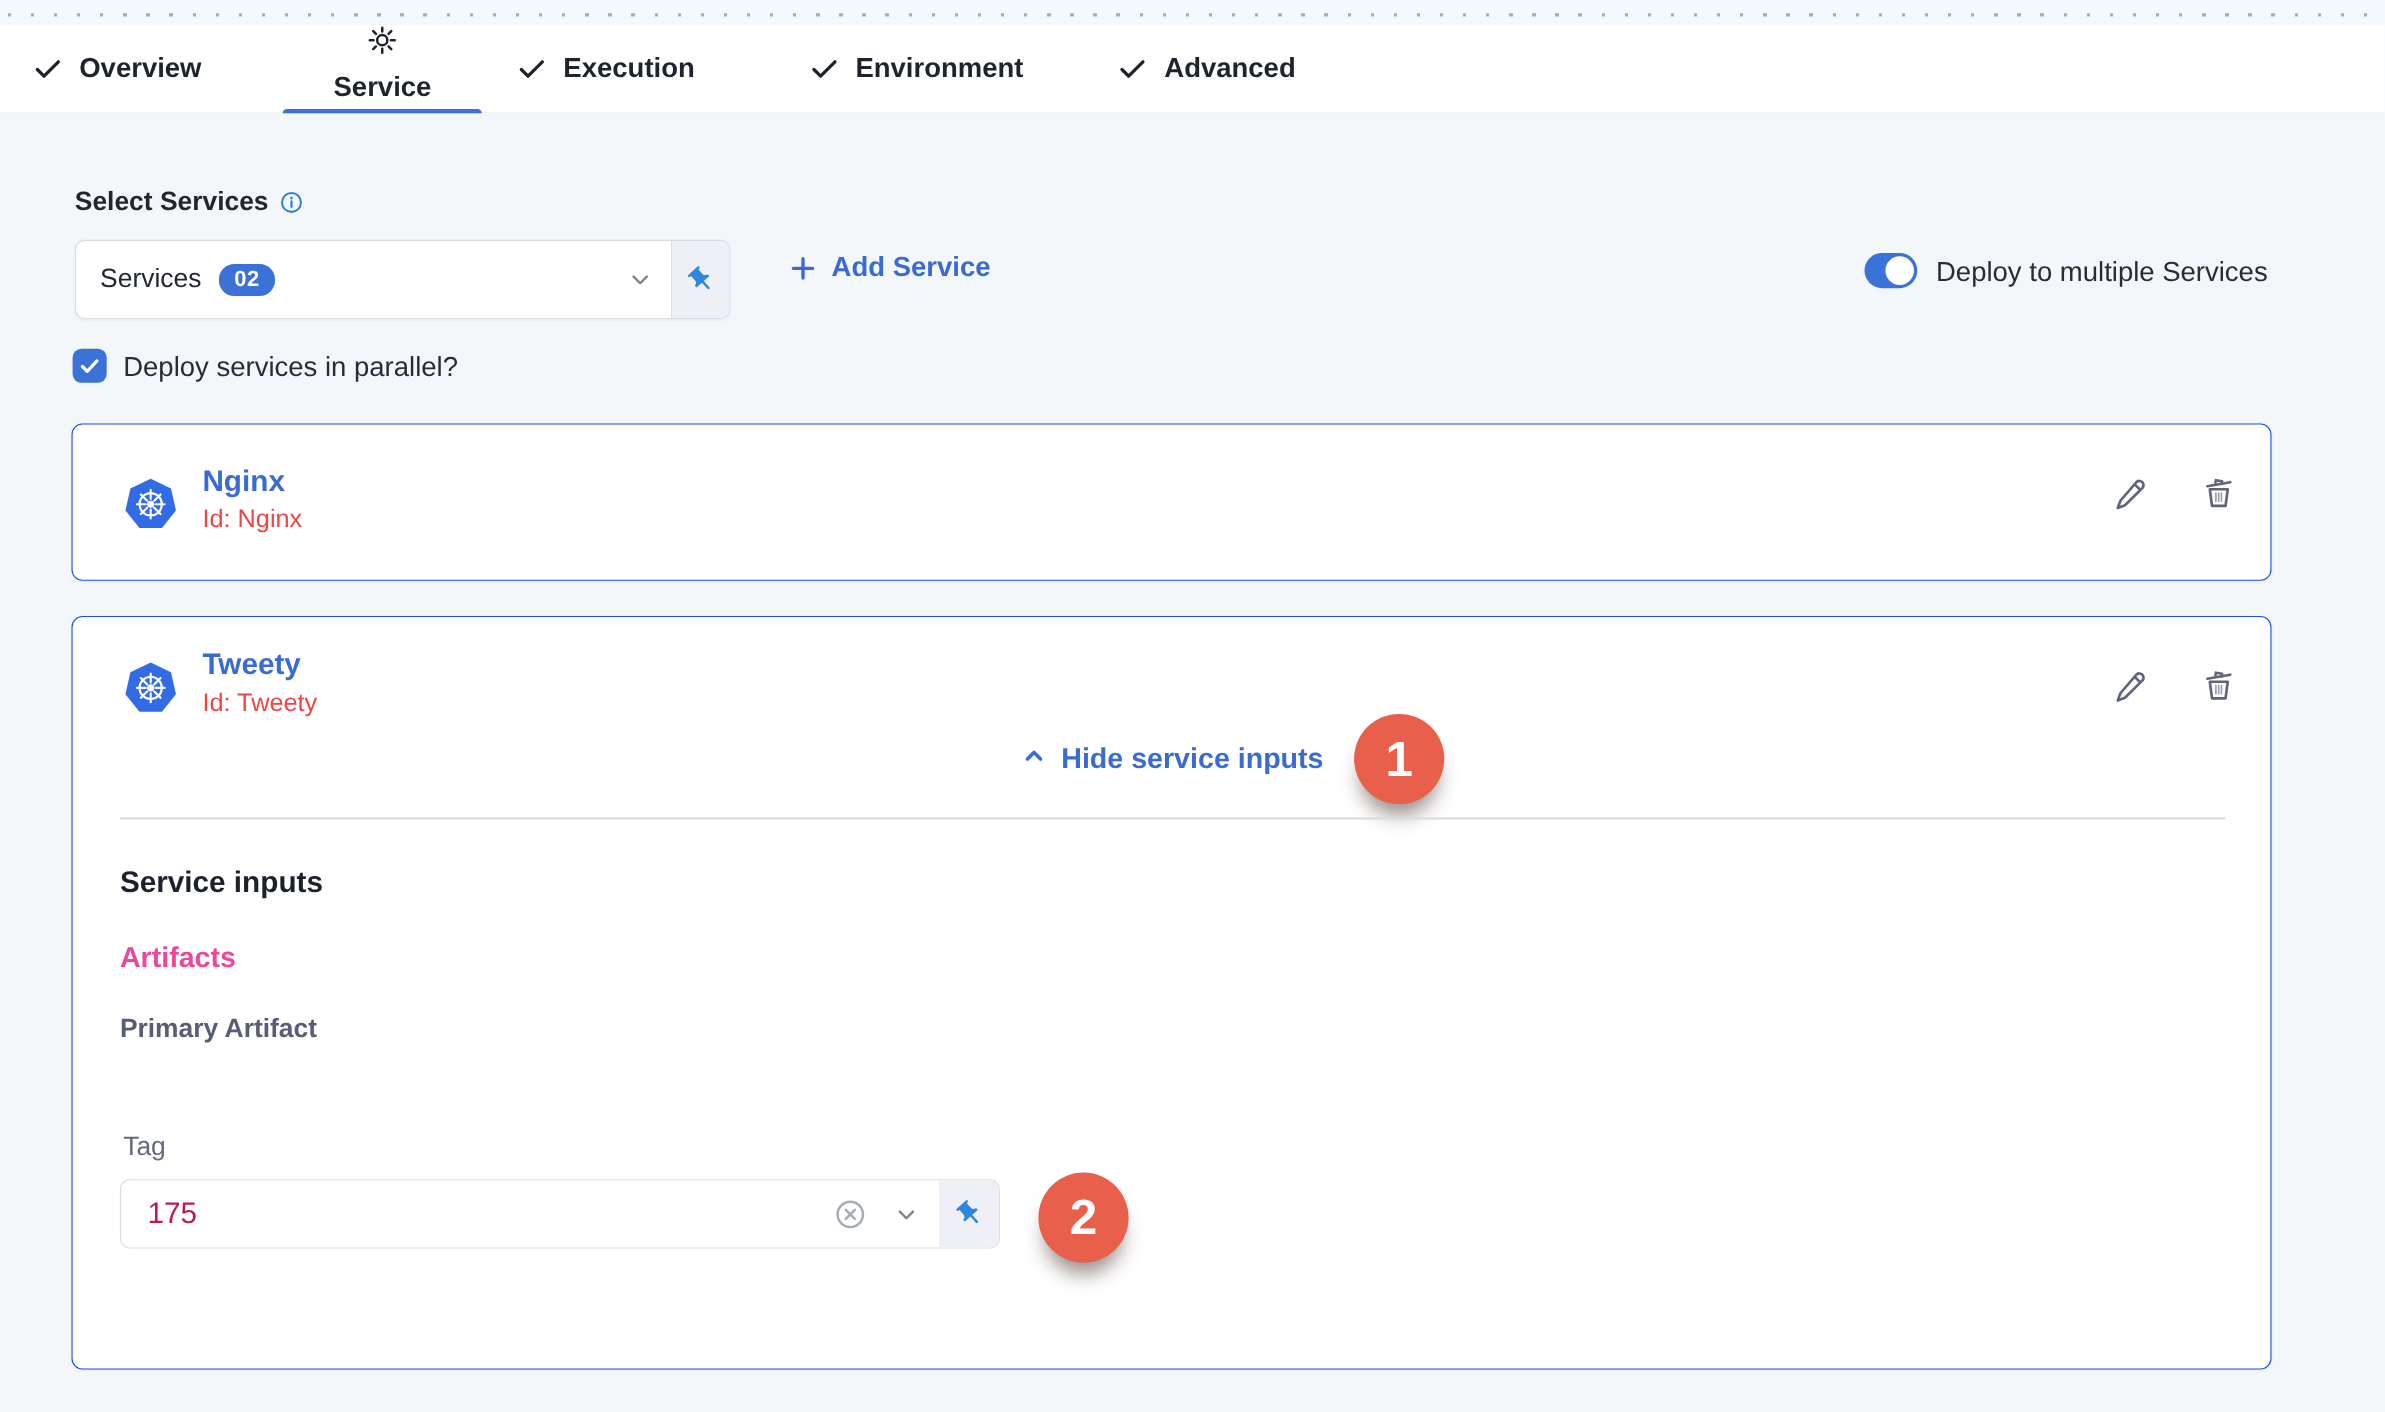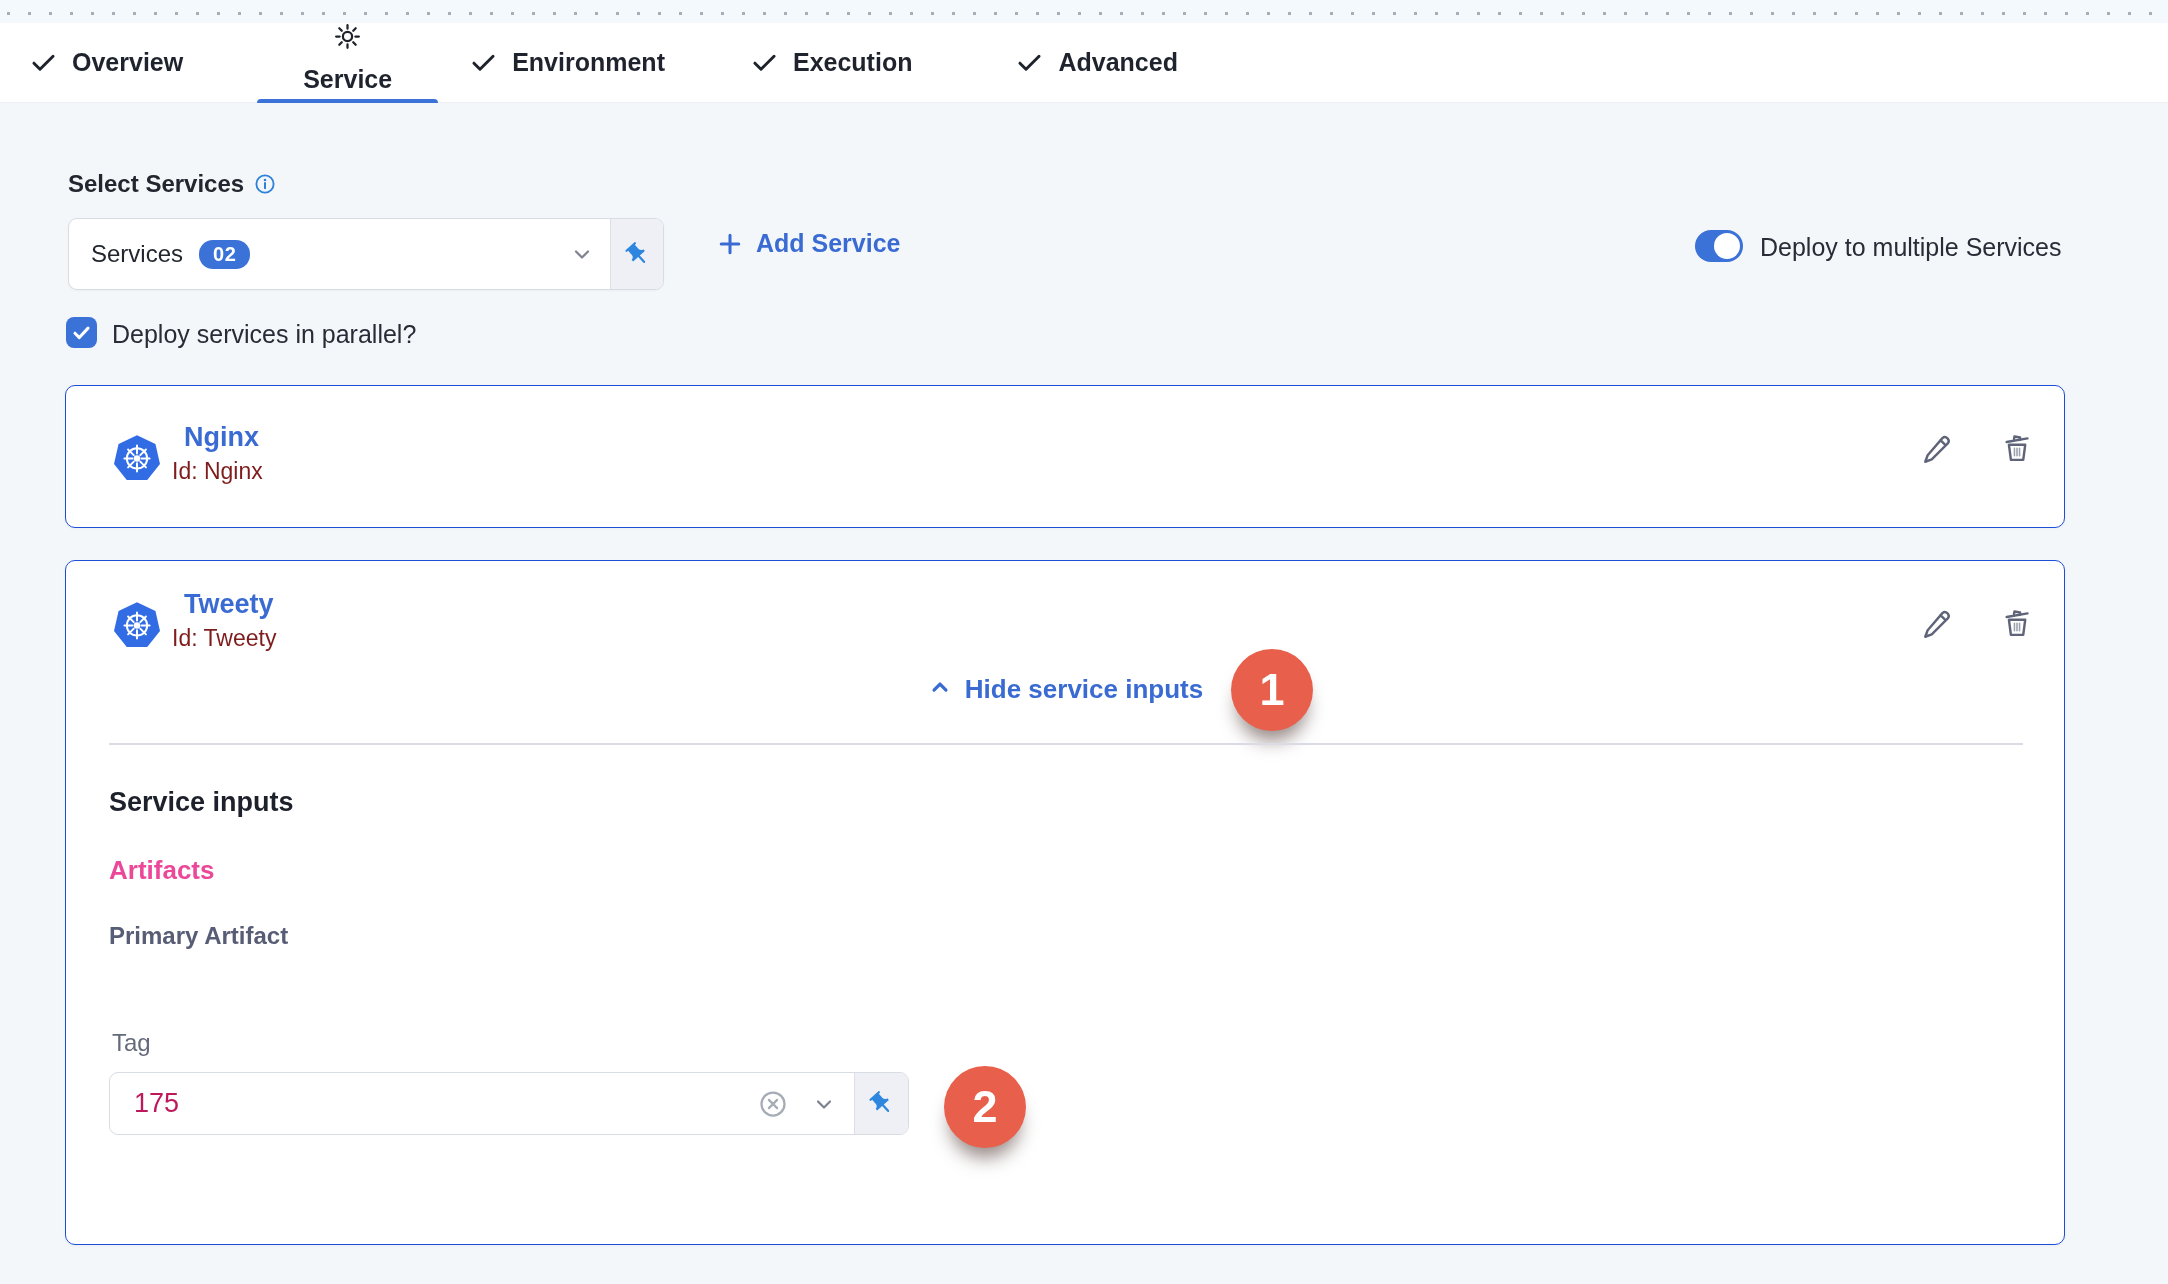--- a/index.html
+++ b/index.html
@@ -61,21 +61,21 @@
   .checkbox{ left:66px; top:317px; width:31px; height:31px; border-radius:8px;
     background:var(--accent-blue); display:flex; align-items:center; justify-content:center; cursor:pointer; }
   .checkbox-label{ left:112px; top:320px; font-size:25px; color:#272c37; }
   
   .card{ left:65px; width:2000px; background:#fff; border:1px solid #1d4ed8; border-radius:10px;
     box-shadow:0 1px 3px rgba(40,50,70,.05); }
   .card.nginx{ top:385px; height:143px; }
   .card.tweety{ top:560px; height:685px; }
   .svc-icon{ position:absolute; left:45px; width:52px; height:52px; }
   .svc-name{ position:absolute; left:118px; font-size:27px; font-weight:600; color:var(--link-blue); cursor:pointer; }
-  .svc-id{ position:absolute; left:106px; font-size:23px; color:#7f1d1d; }
+  .svc-id{ position:absolute; left:118px; font-size:23px; color:#ef4444; }
   .card-actions{ position:absolute; right:30px; top:46px; display:flex; gap:45px; }
   .icon-btn{ width:34px; height:34px; color:#5f6478; cursor:pointer; display:flex; }
   
   .hide-inputs{ position:absolute; left:0; right:0; top:113px; display:flex; justify-content:center;
     align-items:flex-start; gap:12px; color:var(--link-blue); font-size:26px; font-weight:700; cursor:pointer; }
   .divider{ position:absolute; left:43px; right:41px; top:182px; height:2px; background:#dadbe4; }
   .h-service-inputs{ position:absolute; left:43px; top:226px; font-size:27px; font-weight:700; color:#1c212b; }
   .h-artifacts{ position:absolute; left:43px; top:294px; font-size:26px; font-weight:700; color:#ec4899; }
   .h-primary{ position:absolute; left:43px; top:361px; font-size:24px; font-weight:700; color:#585d76; }
   .tag-label{ position:absolute; left:46px; top:468px; font-size:24px; color:#646a7b; }
@@ -115,35 +115,35 @@
     </div>
     <div class="tab active m2">
       <span class="ticon">
         <svg width="27" height="27" viewBox="0 0 24 24" fill="none" stroke="#1d222b" stroke-width="2" stroke-linecap="round">
             <circle cx="12" cy="12" r="4.1"></circle>
             <path d="M12 1.9v3.1M12 19v3.1M1.9 12H5M19 12h3.1M4.7 4.7l2.2 2.2M17.1 17.1l2.2 2.2M19.3 4.7l-2.2 2.2M6.9 17.1l-2.2 2.2"></path>
           </svg>
       </span>
       <span>Service</span>
     </div>
-    <div class="tab m3">
+    <div class="tab m4">
       <span class="ticon">
         <svg width="27" height="27" viewBox="0 0 24 24" fill="none" stroke="#1d222b" stroke-width="2.6" stroke-linecap="round" stroke-linejoin="round">
             <path d="M3.5 12.6l5.4 5.4L20.5 6.4"></path>
           </svg>
       </span>
-      <span>Environment</span>
-    </div>
-    <div class="tab m4">
+      <span>Execution</span>
+    </div>
+    <div class="tab m3">
       <span class="ticon">
         <svg width="27" height="27" viewBox="0 0 24 24" fill="none" stroke="#1d222b" stroke-width="2.6" stroke-linecap="round" stroke-linejoin="round">
             <path d="M3.5 12.6l5.4 5.4L20.5 6.4"></path>
           </svg>
       </span>
-      <span>Execution</span>
+      <span>Environment</span>
     </div>
     <div class="tab">
       <span class="ticon">
         <svg width="27" height="27" viewBox="0 0 24 24" fill="none" stroke="#1d222b" stroke-width="2.6" stroke-linecap="round" stroke-linejoin="round">
             <path d="M3.5 12.6l5.4 5.4L20.5 6.4"></path>
           </svg>
       </span>
       <span>Advanced</span>
     </div>
   </div>

